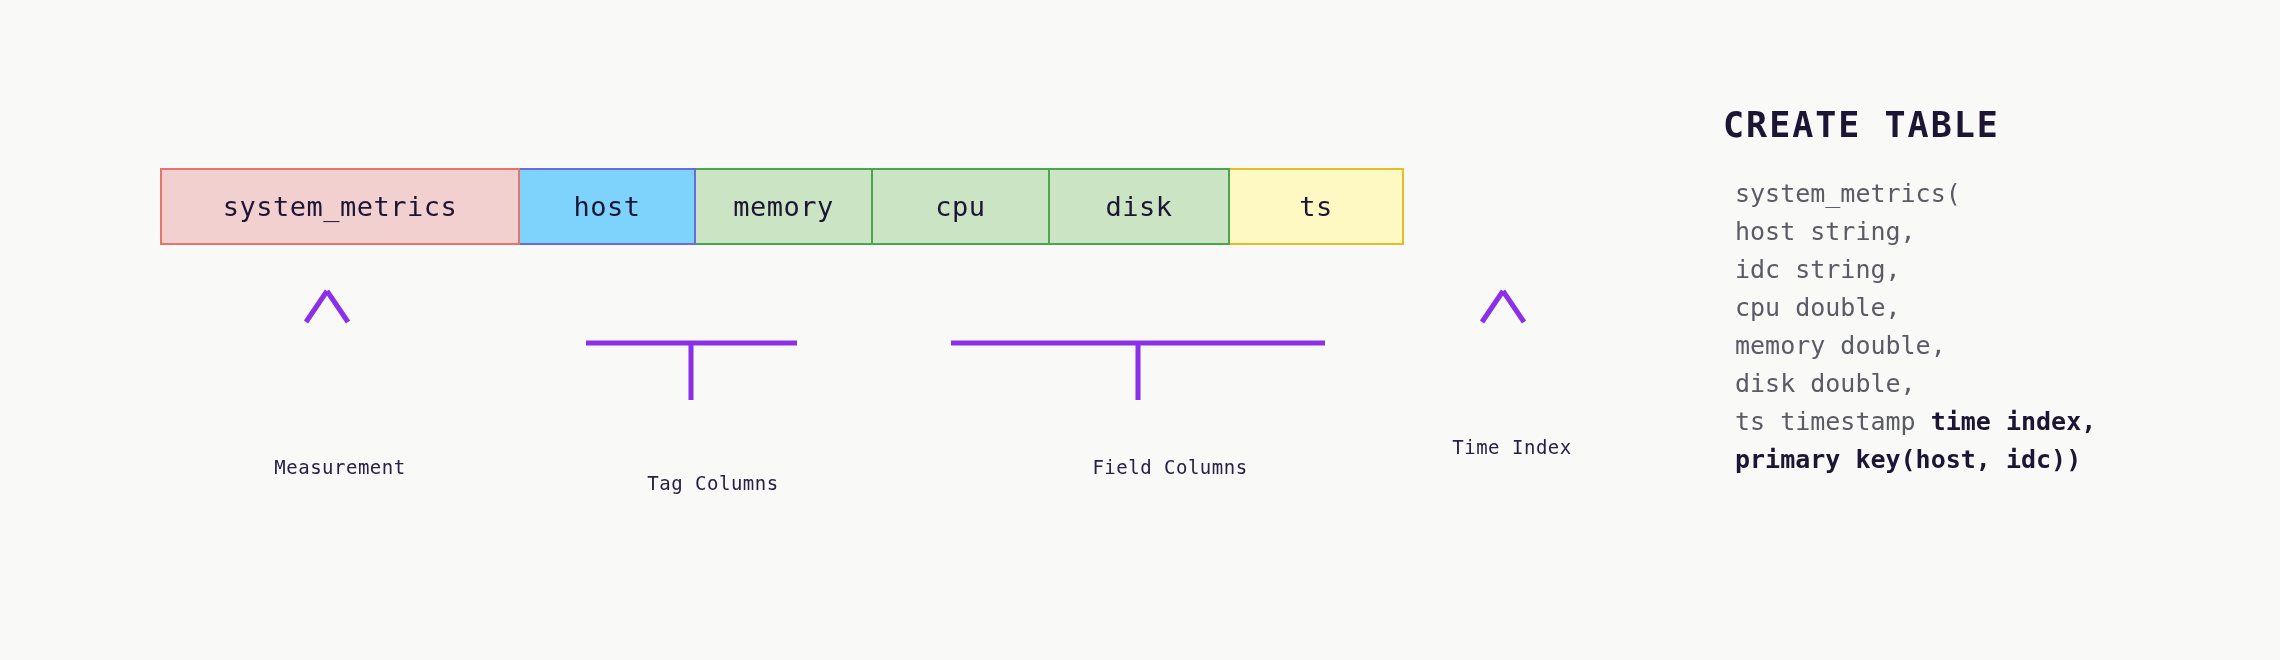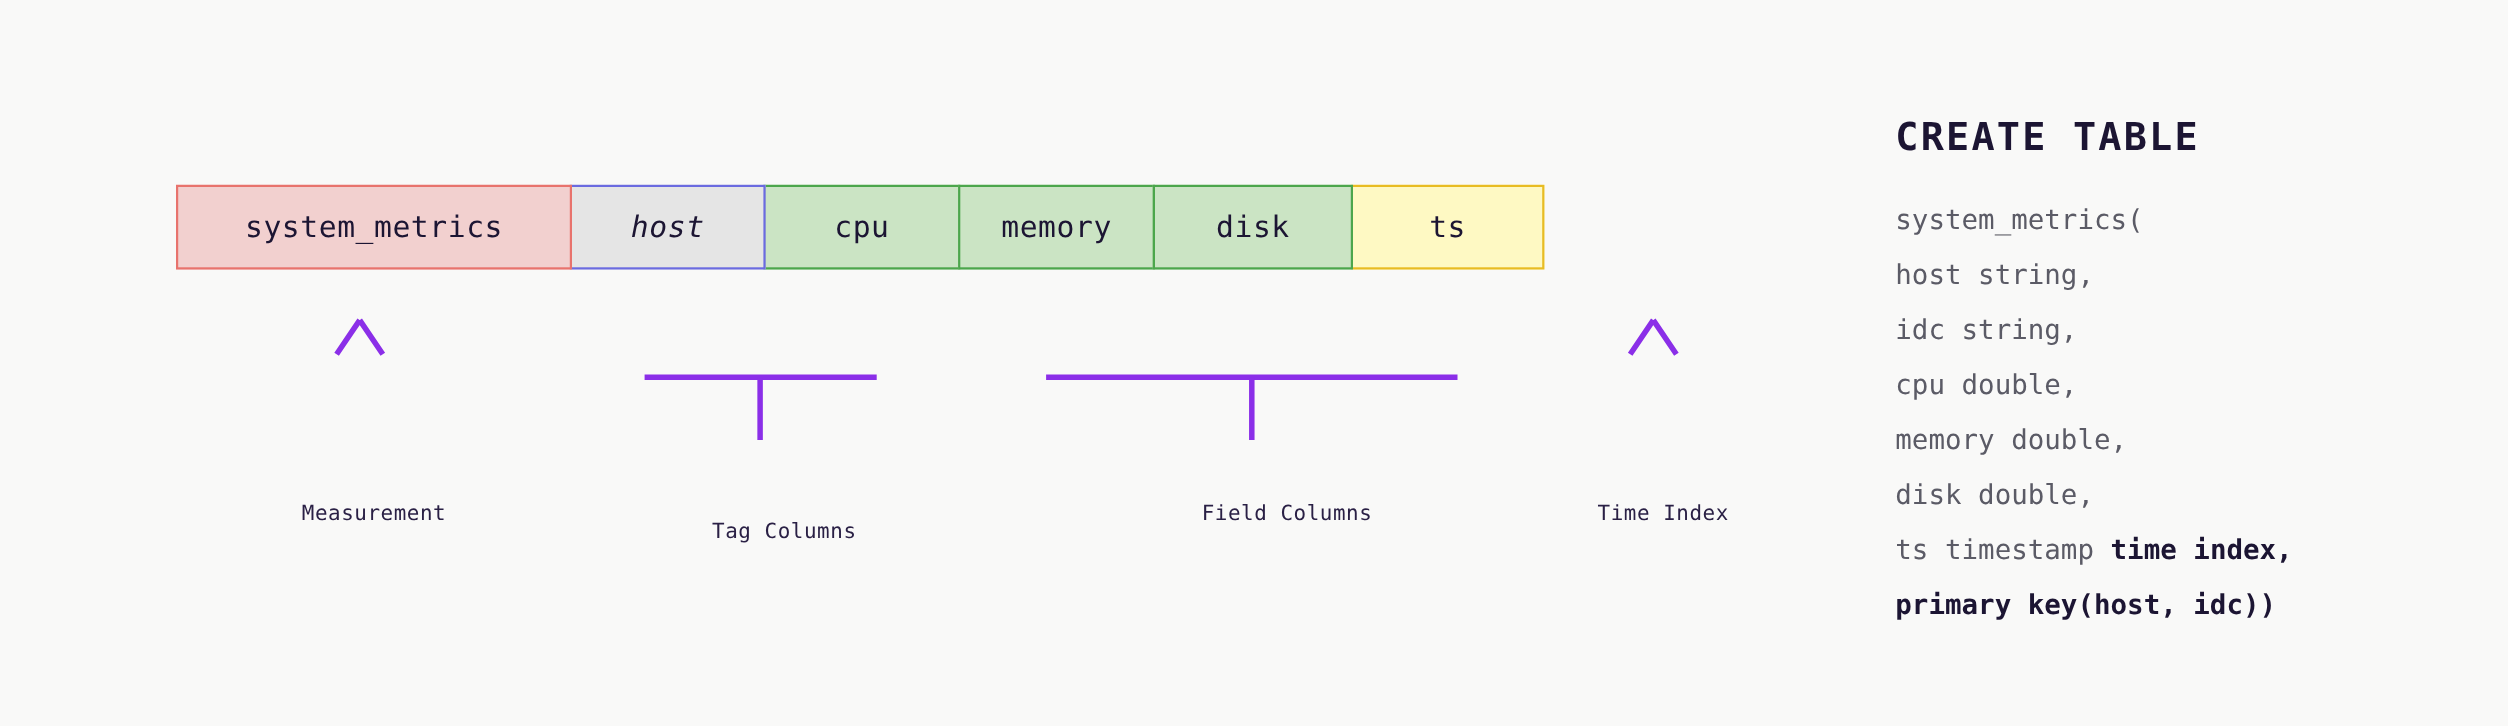--- a/index.html
+++ b/index.html
@@ -33,21 +33,21 @@
     border: 2px solid #000;
     margin-left: -2px;
     font-size: 27px;
     color: #1c1533;
     letter-spacing: 0.5px;
     white-space: nowrap;
   }
   .col-box:first-child { margin-left: 0; }
 
   .kind-measurement { background: #f2d0cf; border-color: #e8736d; }
-  .kind-tag         { background: #e5e5e5; border-color: #6b6be0; font-style: italic; }
+  .kind-tag         { background: #7dd3fc; border-color: #6b6be0; }
   .kind-field       { background: #cbe4c4; border-color: #4ca64c; }
   .kind-time        { background: #fef9c3; border-color: #e8bc23; }
 
   
   .kind-measurement { z-index: 4; }
   .kind-tag         { z-index: 3; }
   .kind-field       { z-index: 2; }
   .kind-time        { z-index: 1; }
 
   
@@ -80,47 +80,47 @@
   #sql-heading {
     font-size: 35px;
     font-weight: bold;
     color: #1c1533;
     letter-spacing: 2px;
     margin: 0 0 30px 0;
     white-space: nowrap;
   }
   #sql-body {
     font-size: 25px;
-    line-height: 50px;
+    line-height: 38px;
     color: #5b5b66;
     white-space: pre;
-    margin: 0;
+    margin: 12px;
   }
   #sql-body .kw {
     font-weight: bold;
     color: #1c1533;
   }
 </style>
 </head>
 <body>
 
 <div id="canvas">
 
   <div id="schema-strip">
     <div class="col-box kind-measurement" style="width:360px">
       <span>system_metrics</span>
     </div>
     <div class="col-box kind-tag" style="width:178px">
       <span>host</span>
     </div>
     <div class="col-box kind-field" style="width:179px">
-      <span>cpu</span>
+      <span>memory</span>
     </div>
     <div class="col-box kind-field" style="width:179px">
-      <span>memory</span>
+      <span>cpu</span>
     </div>
     <div class="col-box kind-field" style="width:182px">
       <span>disk</span>
     </div>
     <div class="col-box kind-time" style="width:176px">
       <span>ts</span>
     </div>
   </div>
 
   <svg id="connectors" viewBox="0 0 2280 660" width="2280" height="660" xmlns="http://www.w3.org/2000/svg">
@@ -158,21 +158,21 @@
 
     <g>
       <line x1="1503" y1="400" x2="1503" y2="296" stroke="url(#gradUp)" stroke-width="5"></line>
       <path d="M 1503 291 L 1482 322 M 1503 291 L 1524 322" fill="none" stroke="#8b2fe8" stroke-width="5" stroke-linecap="butt"></path>
     </g>
   </svg>
 
   <div class="caption" style="left:340px;  top:456px;">Measurement</div>
   <div class="caption" style="left:713px;  top:472px;">Tag Columns</div>
   <div class="caption" style="left:1170px; top:456px;">Field Columns</div>
-  <div class="caption" style="left:1512px; top:456px;">Time Index</div>
+  <div class="caption" style="left:1512px; top:436px;">Time Index</div>
 
   <div id="sql-panel">
     <div id="sql-heading">CREATE TABLE</div>
     <div id="sql-body"><span>system_metrics(</span>
 <span>host string,</span>
 <span>idc string,</span>
 <span>cpu double,</span>
 <span>memory double,</span>
 <span>disk double,</span>
 <span>ts timestamp </span><span class="kw">time index,</span>

